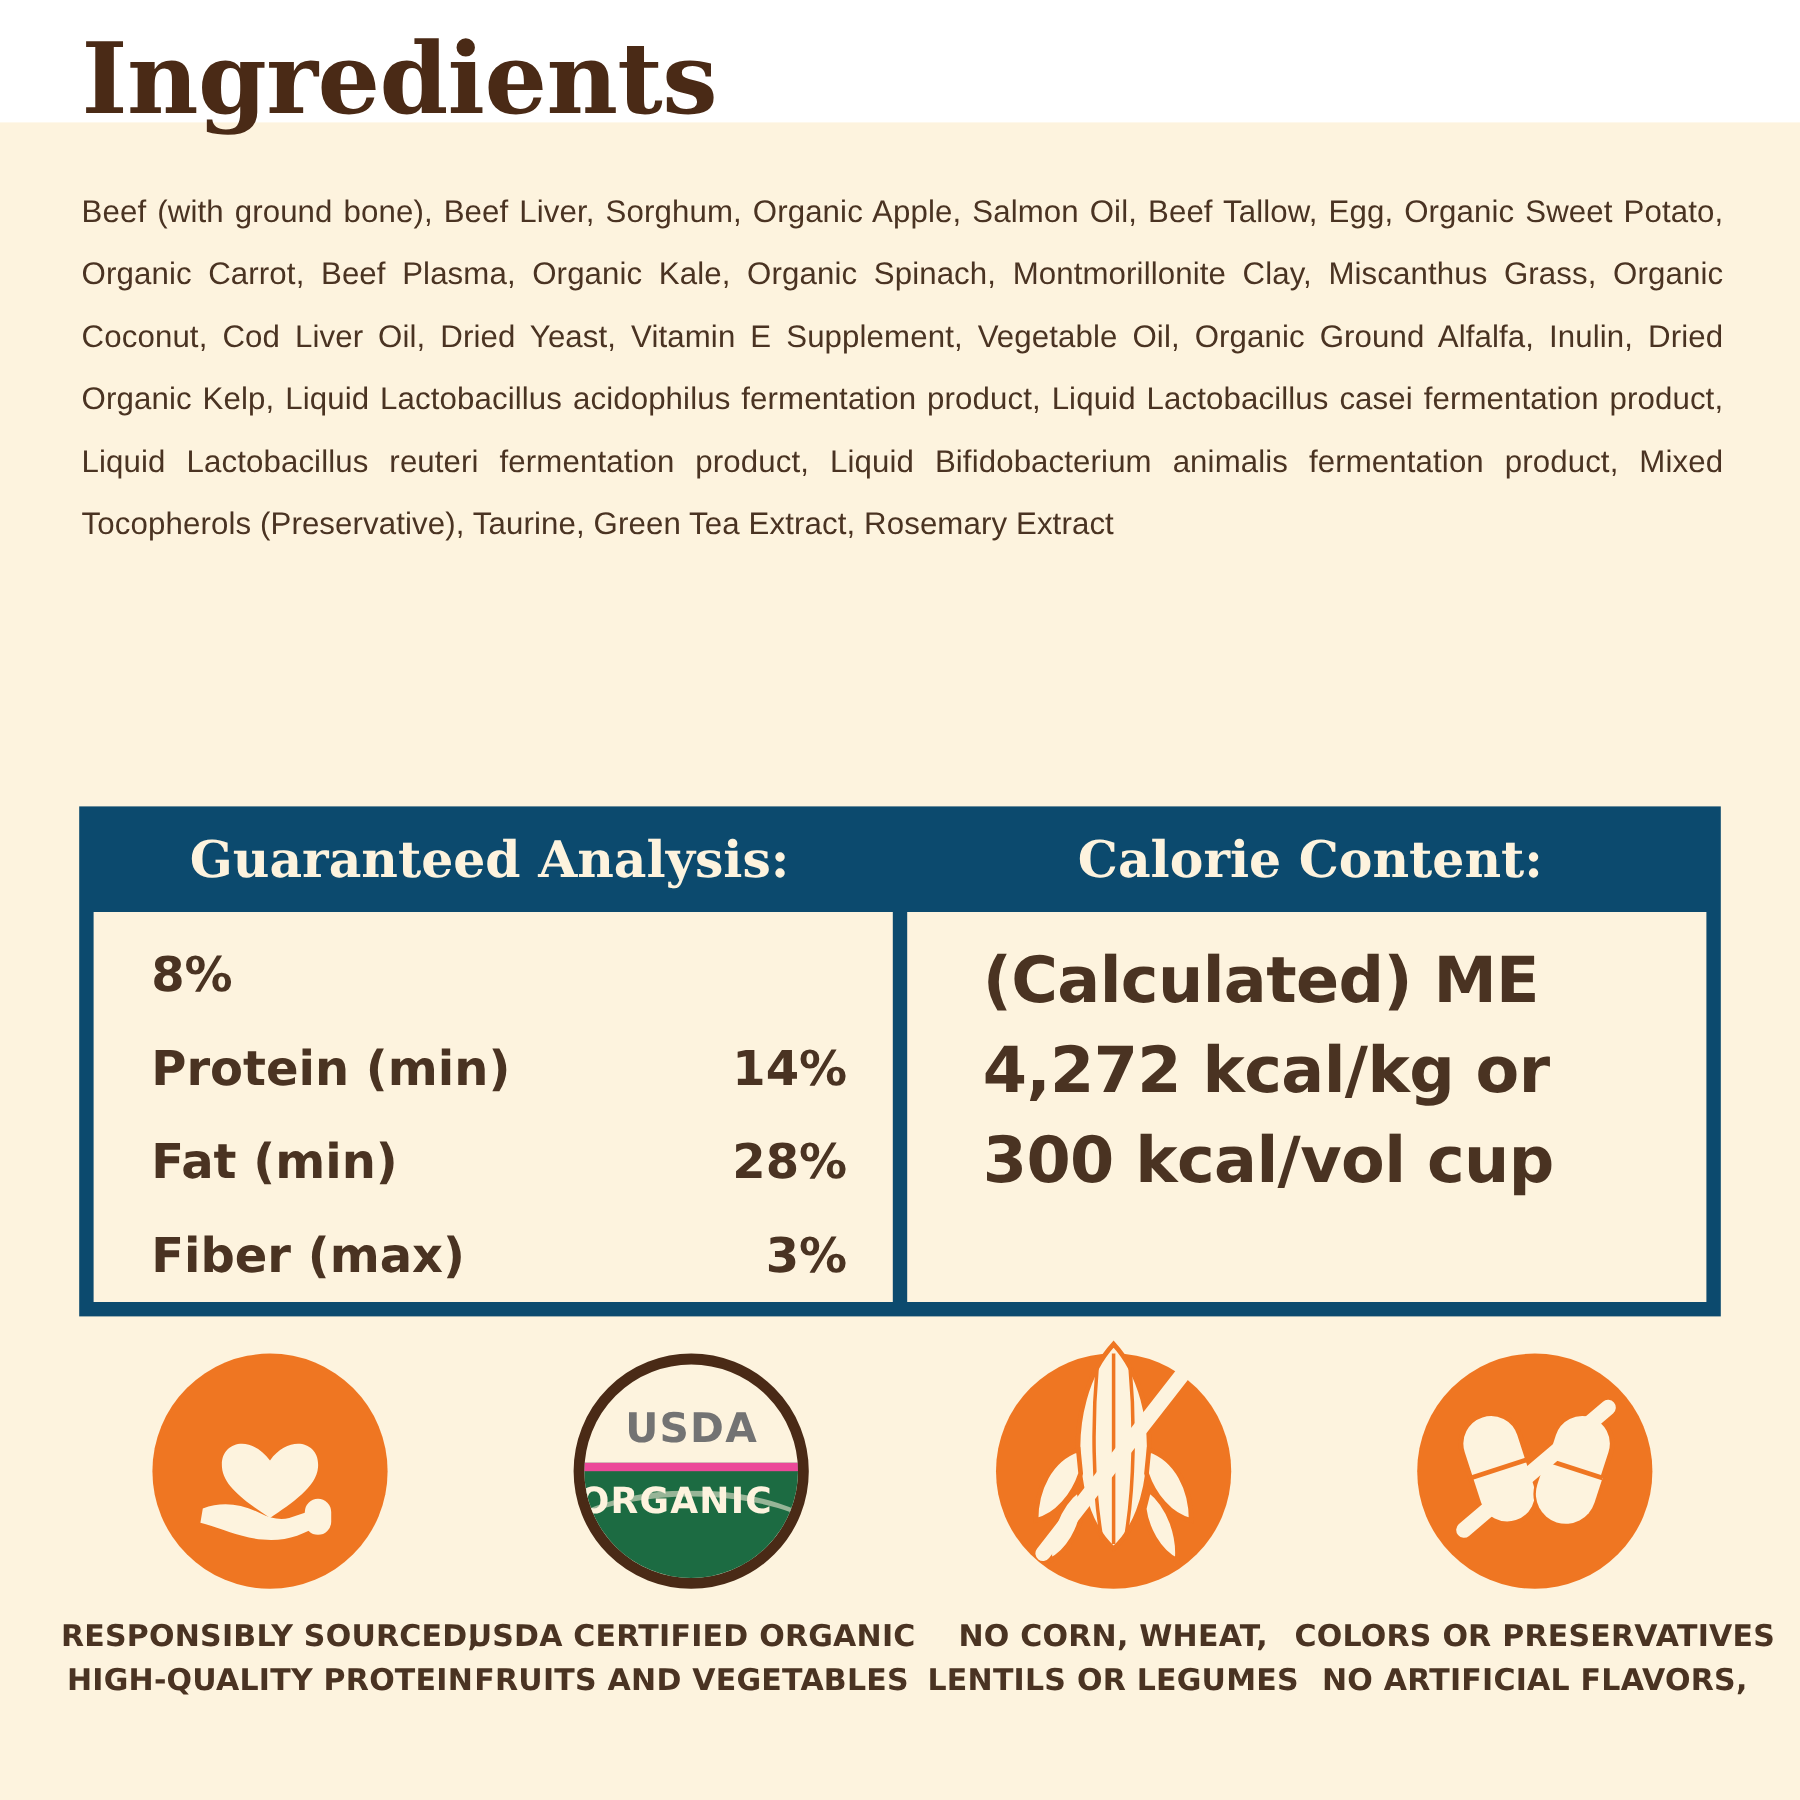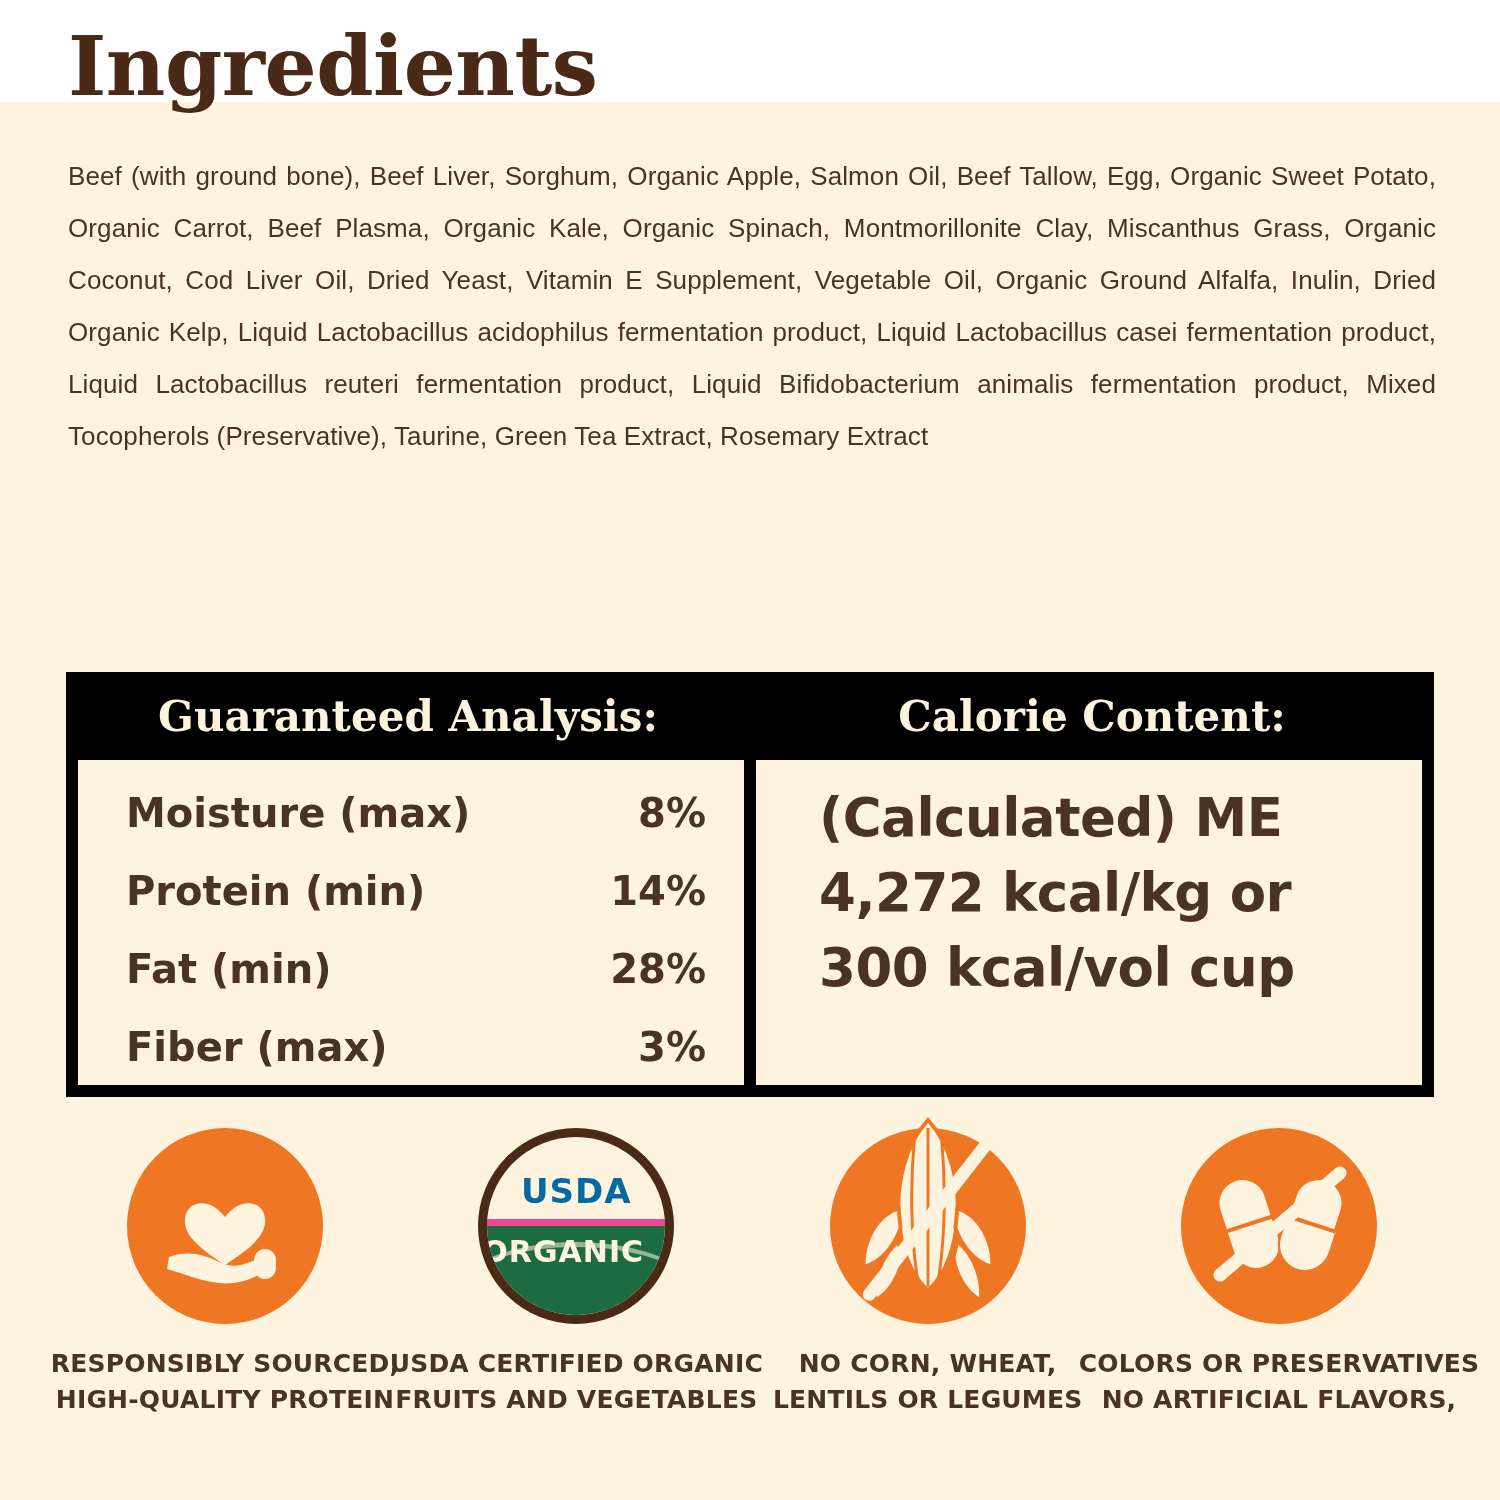--- a/index.html
+++ b/index.html
@@ -57,21 +57,21 @@
     letter-spacing: 0.1px;
   }
 
   
   .panel {
     position: absolute;
     left: 66px;
     top: 672px;
     width: 1368px;
     height: 425px;
-    background: #000000;
+    background: #0c4a6e;
     box-sizing: border-box;
   }
   .panel-col-left {
     position: absolute;
     left: 0;
     top: 0;
     width: 684px;
     height: 425px;
   }
   .panel-col-right {
@@ -189,21 +189,21 @@
     display: flex;
     flex-direction: column;
     align-items: center;
     justify-content: flex-start;
   }
   .usda-top {
     font-family: "DejaVu Sans", sans-serif;
     font-weight: bold;
     font-size: 34px;
     letter-spacing: 1px;
-    color: #0369a1;
+    color: #737373;
     margin-top: 34px;
   }
   .usda-bottom-band {
     position: absolute;
     left: -5px;
     right: -5px;
     bottom: 0;
     height: 96px;
     background: #1c6b42;
     border-top: 7px solid #ec4899;
@@ -243,21 +243,20 @@
   </div>
 
   <div class="ingredients">Beef (with ground bone), Beef Liver, Sorghum, Organic Apple, Salmon Oil, Beef Tallow, Egg, Organic Sweet Potato, Organic Carrot, Beef Plasma, Organic Kale, Organic Spinach, Montmorillonite Clay,  Miscanthus Grass, Organic Coconut, Cod Liver Oil, Dried Yeast, Vitamin E Supplement, Vegetable Oil, Organic Ground Alfalfa, Inulin, Dried Organic Kelp, Liquid Lactobacillus acidophilus fermentation product, Liquid Lactobacillus casei fermentation product, Liquid Lactobacillus reuteri fermentation product, Liquid Bifidobacterium animalis fermentation product, Mixed Tocopherols (Preservative), Taurine, Green Tea Extract, Rosemary Extract</div>
 
   <div class="panel">
 
     <div class="panel-col-left">
       <div class="panel-heading">Guaranteed Analysis:</div>
       <div class="panel-inner">
         <div class="ga-row">
-          <span class="ga-label">Moisture (max)</span>
           <span class="ga-value">8%</span>
         </div>
         <div class="ga-row">
           <span class="ga-label">Protein (min)</span>
           <span class="ga-value">14%</span>
         </div>
         <div class="ga-row">
           <span class="ga-label">Fat (min)</span>
           <span class="ga-value">28%</span>
         </div>

